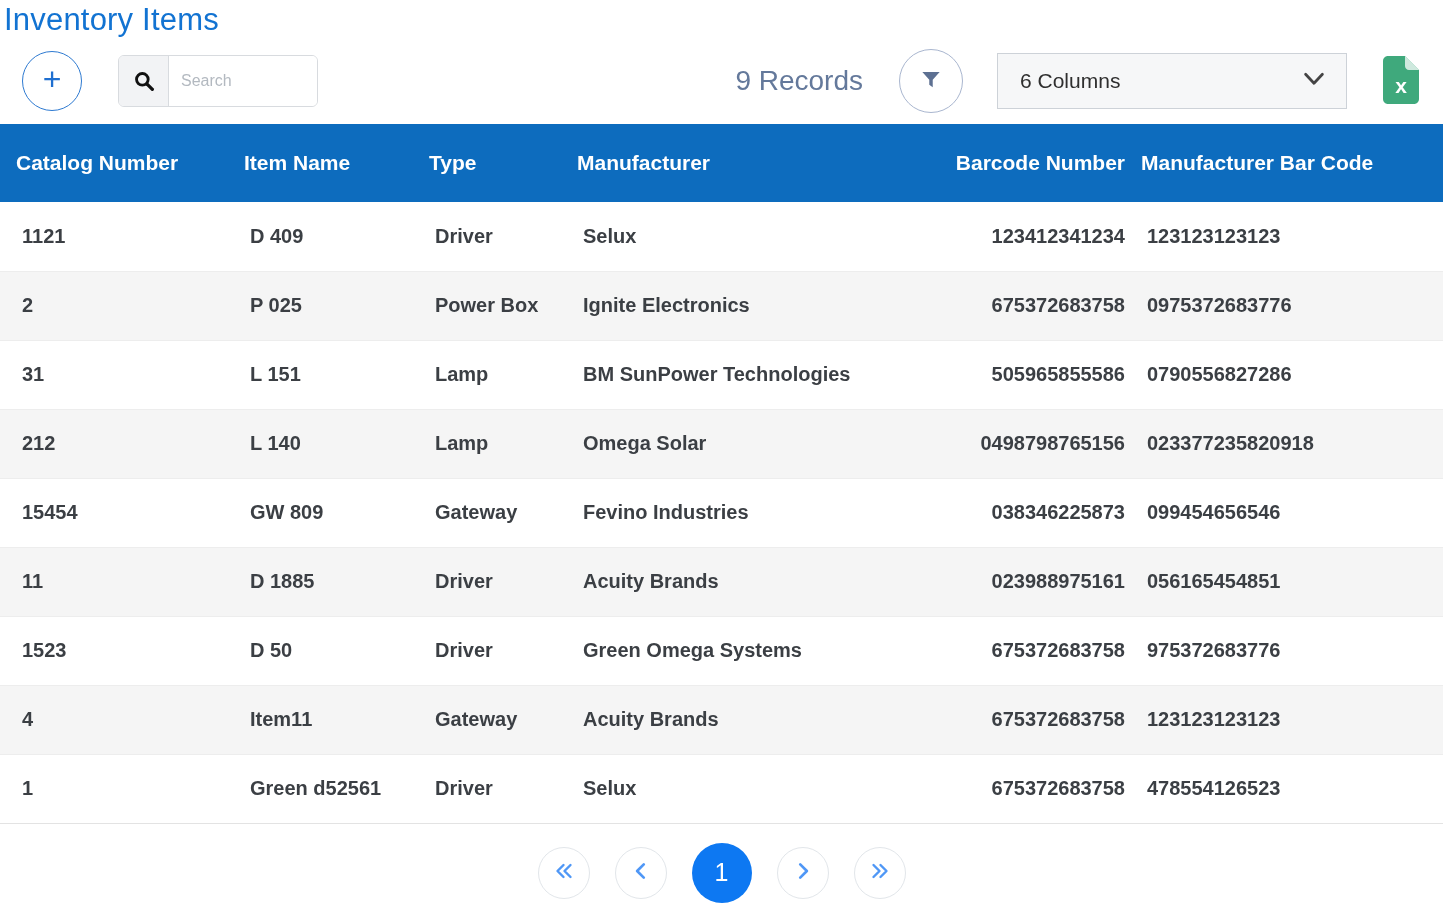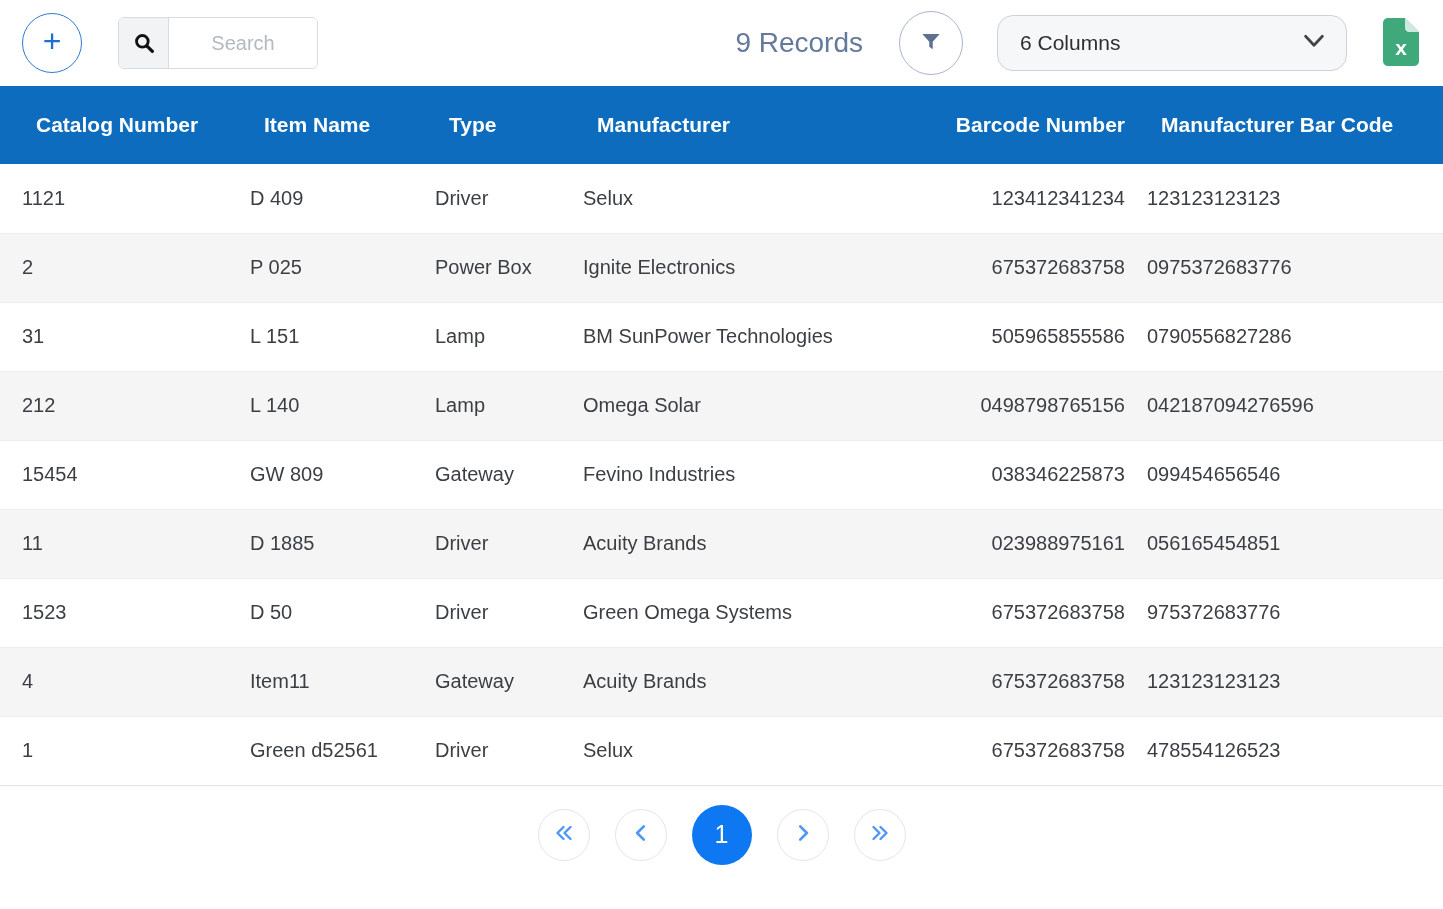--- a/index.html
+++ b/index.html
@@ -49,26 +49,25 @@
   }
   .search-addon {
     width: 50px;
     background: #f2f3f5;
     border-right: 1px solid #d8dbdf;
     display: flex; align-items: center; justify-content: center;
   }
   .search-input {
     border: none; outline: none;
     flex: 1;
-    font-size: 20px;
+    font-size: 16px;
     padding: 0 12px;
     color: #1d4ed8;
     font-family: "Liberation Sans", sans-serif;
     min-width: 0;
-    text-align: center;
   }
   .search-input::placeholder { color: #b3b9c0; }
 
   .records-label {
     margin-left: auto;
     font-size: 28px;
     color: #64799b;
   }
   .filter-btn {
     width: 64px; height: 64px;
@@ -78,21 +77,21 @@
     background: #fff;
     display: flex; align-items: center; justify-content: center;
     cursor: pointer;
   }
   .columns-select {
     margin-left: 34px;
     width: 350px;
     height: 56px;
     background: #f6f7f8;
     border: 1px solid #cdd2d8;
-    border-radius: 16px;
+    border-radius: 0;
     display: flex; align-items: center; justify-content: space-between;
     padding: 0 20px 0 22px;
     font-size: 21px;
     color: #2f2f2f;
     cursor: pointer;
   }
   .excel-btn {
     margin-left: 36px;
     background: none; border: none; cursor: pointer;
     display: flex; align-items: center; justify-content: center;
@@ -105,29 +104,29 @@
     table-layout: fixed;
     margin-top: 10px;
     border-bottom: 1px solid #e3e3e3;
   }
   table.grid thead tr { background: #0d6cbe; height: 78px; }
   table.grid th {
     color: #fff;
     font-size: 21px;
     font-weight: bold;
     text-align: left;
-    padding-left: 36px;
+    padding-left: 16px;
     vertical-align: middle;
   }
   table.grid th:nth-child(1), table.grid td:nth-child(1) { width: 228px; }
   table.grid th:nth-child(2), table.grid td:nth-child(2) { width: 185px; }
   table.grid th:nth-child(3), table.grid td:nth-child(3) { width: 148px; }
   table.grid th:nth-child(4), table.grid td:nth-child(4) { width: 329px; }
   table.grid th:nth-child(5), table.grid td:nth-child(5) { width: 235px; text-align: right; }
-  table.grid tbody tr { height: 69px; border-top: 1px solid #ededed; }
+  table.grid tbody tr { height: 69px; border-top: 1px solid #ededed; font-weight: bold; }
   table.grid tbody tr:first-child { border-top: none; }
   table.grid tbody tr:nth-child(even) { background: #f5f5f5; }
   table.grid td {
     font-size: 20px;
     color: #3b3f44;
     padding-left: 22px;
     vertical-align: middle;
     white-space: nowrap;
     overflow: hidden;
   }
@@ -154,20 +153,21 @@
     border: none;
     color: #fff;
     font-size: 25px;
   }
 </style>
 </head>
 <body>
 
 <div class="app">
 
+  <h1 class="page-title">Inventory Items</h1>
 
   <div class="toolbar">
     <button class="add-btn">
       <span>+</span>
     </button>
 
     <div class="search-group">
       <span class="search-addon">
         <svg width="22" height="22" viewBox="0 0 20 20">
           <circle cx="8.5" cy="8.5" r="5.3" fill="none" stroke="#111" stroke-width="2.6"></circle>
@@ -242,21 +242,21 @@
           <td>BM SunPower Technologies</td>
           <td>505965855586</td>
           <td>0790556827286</td>
         </tr>
         <tr>
           <td>212</td>
           <td>L 140</td>
           <td>Lamp</td>
           <td>Omega Solar</td>
           <td>0498798765156</td>
-          <td>042187094276596</td>
+          <td>023377235820918</td>
         </tr>
         <tr>
           <td>15454</td>
           <td>GW 809</td>
           <td>Gateway</td>
           <td>Fevino Industries</td>
           <td>038346225873</td>
           <td>099454656546</td>
         </tr>
         <tr>

